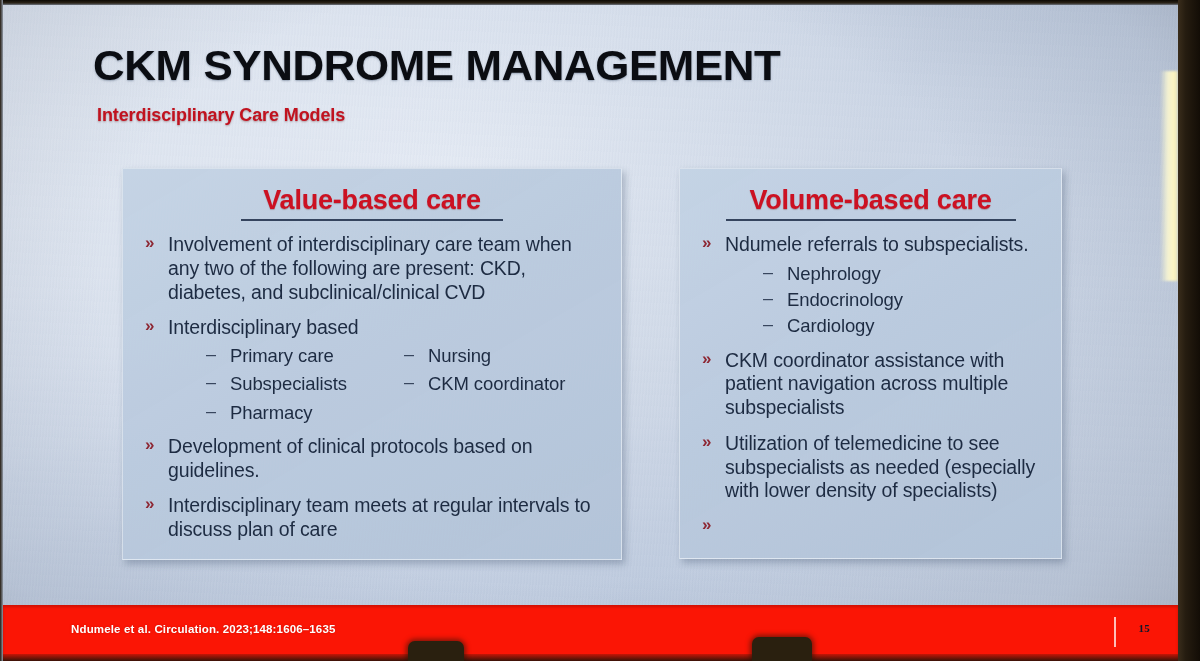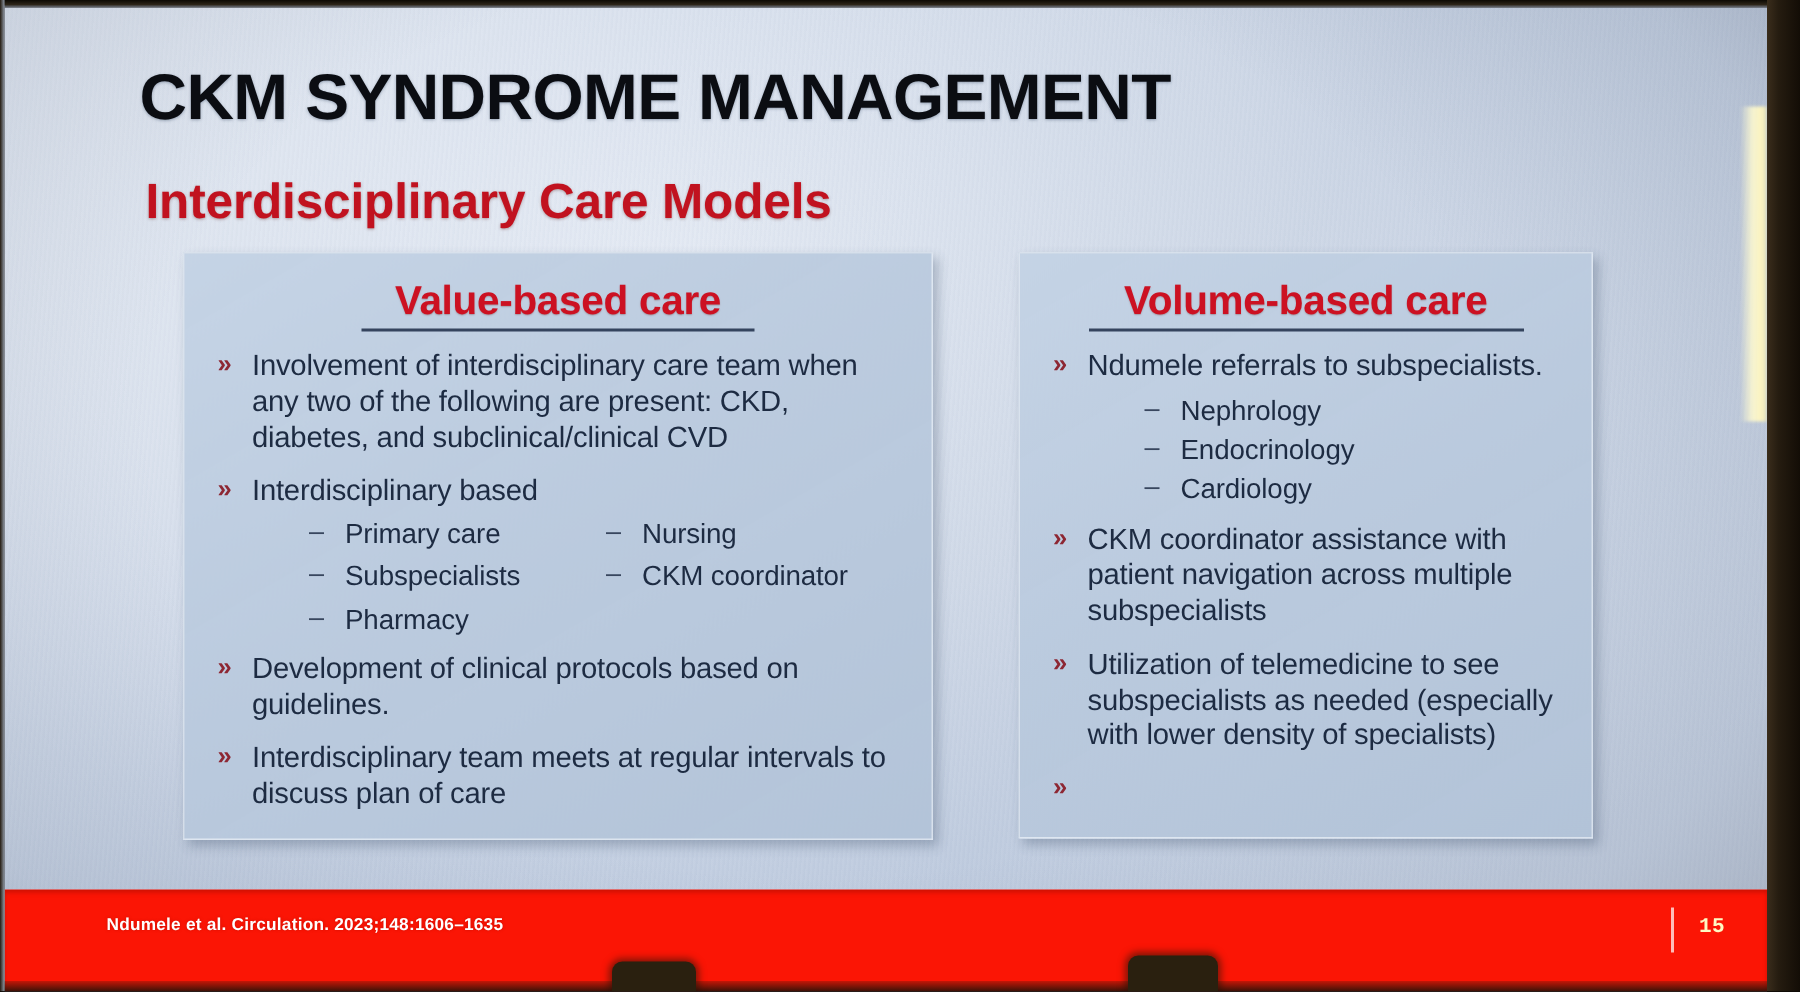--- a/index.html
+++ b/index.html
@@ -94,23 +94,23 @@
     margin: 0;
     line-height: 1.06;
     text-shadow: 0 1px 2px rgba(90,105,130,0.55);
     transform: scaleX(1.02);
     transform-origin: left center;
     white-space: nowrap;
   }
   #slide-subtitle {
     font-family: "Liberation Sans", sans-serif;
     font-weight: 700;
-    font-size: 33px;
+    font-size: 18px;
     color: #c1121f;
-    margin: 27px 0 0 4px;
+    margin: 17px 0 0 4px;
     line-height: 1.1;
     letter-spacing: -0.1px;
     text-shadow: 0 1px 2px rgba(110,60,60,0.45);
     white-space: nowrap;
   }
 
   
   .panel {
     position: absolute;
     z-index: 9;
@@ -221,21 +221,21 @@
     color: #38465e;
     font-size: 18px;
   }
 
   
   #footer-bar {
     position: absolute;
     left: 0;
     bottom: 0;
     width: 1175px;
-    height: 68px;
+    height: 56px;
     background: #fb1505;
     z-index: 12;
     box-shadow: inset 0 2px 3px rgba(120,10,0,0.35);
   }
   #footer-citation {
     position: absolute;
     left: 68px;
     top: 18px;
     color: #ffffff;
     font-family: "Liberation Sans", sans-serif;
@@ -250,23 +250,23 @@
     right: 62px;
     top: 12px;
     width: 2px;
     height: 30px;
     background: rgba(255,255,255,0.72);
   }
   #footer-page-number {
     position: absolute;
     right: 28px;
     top: 17px;
-    color: #fef9c3;
-    font-family: Liberation Mono, monospace;
-    font-size: 14px;
+    color: #0f172a;
+    font-family: Liberation Serif, serif;
+    font-size: 11px;
     font-weight: 700;
     letter-spacing: 0.3px;
   }
 
   
   .silhouette {
     position: absolute;
     bottom: -2px;
     background: #2a200f;
     border-radius: 7px 7px 2px 2px;

